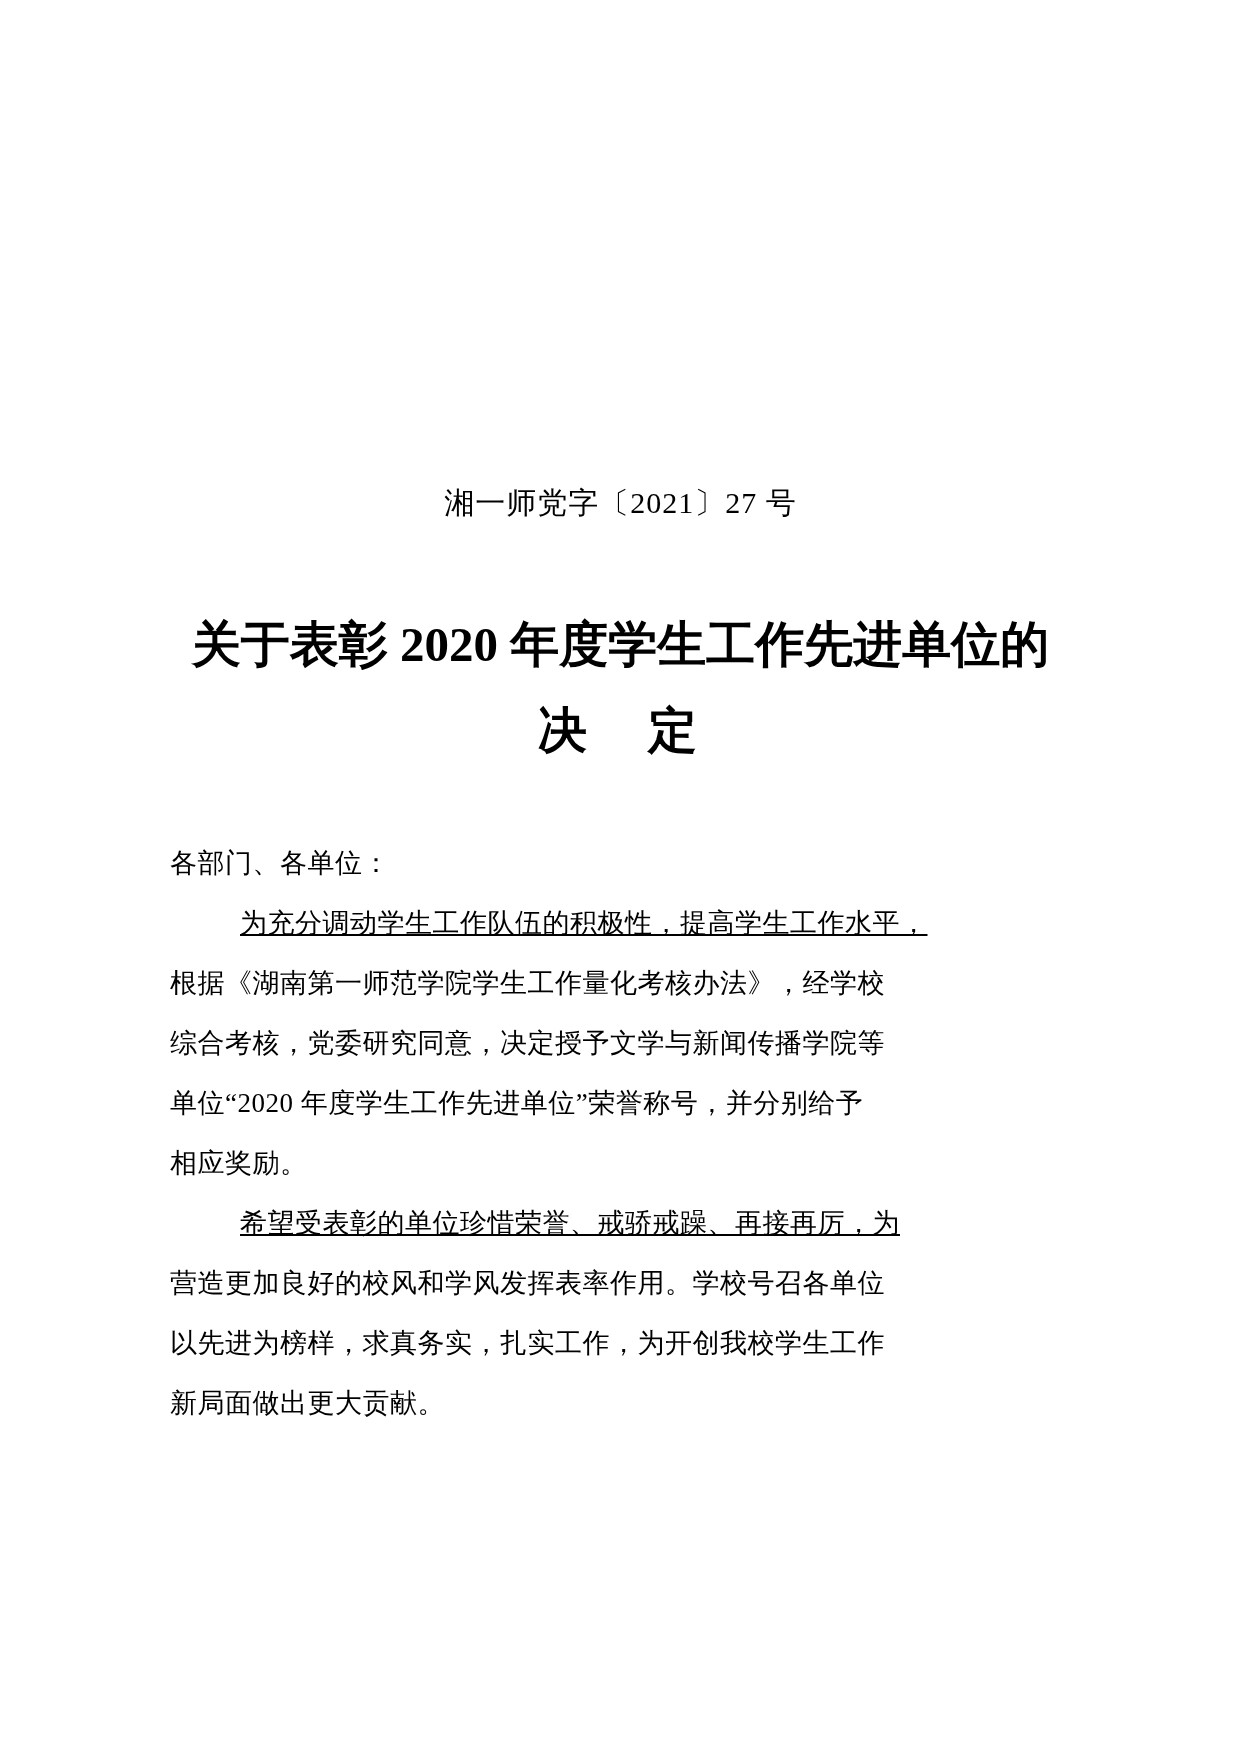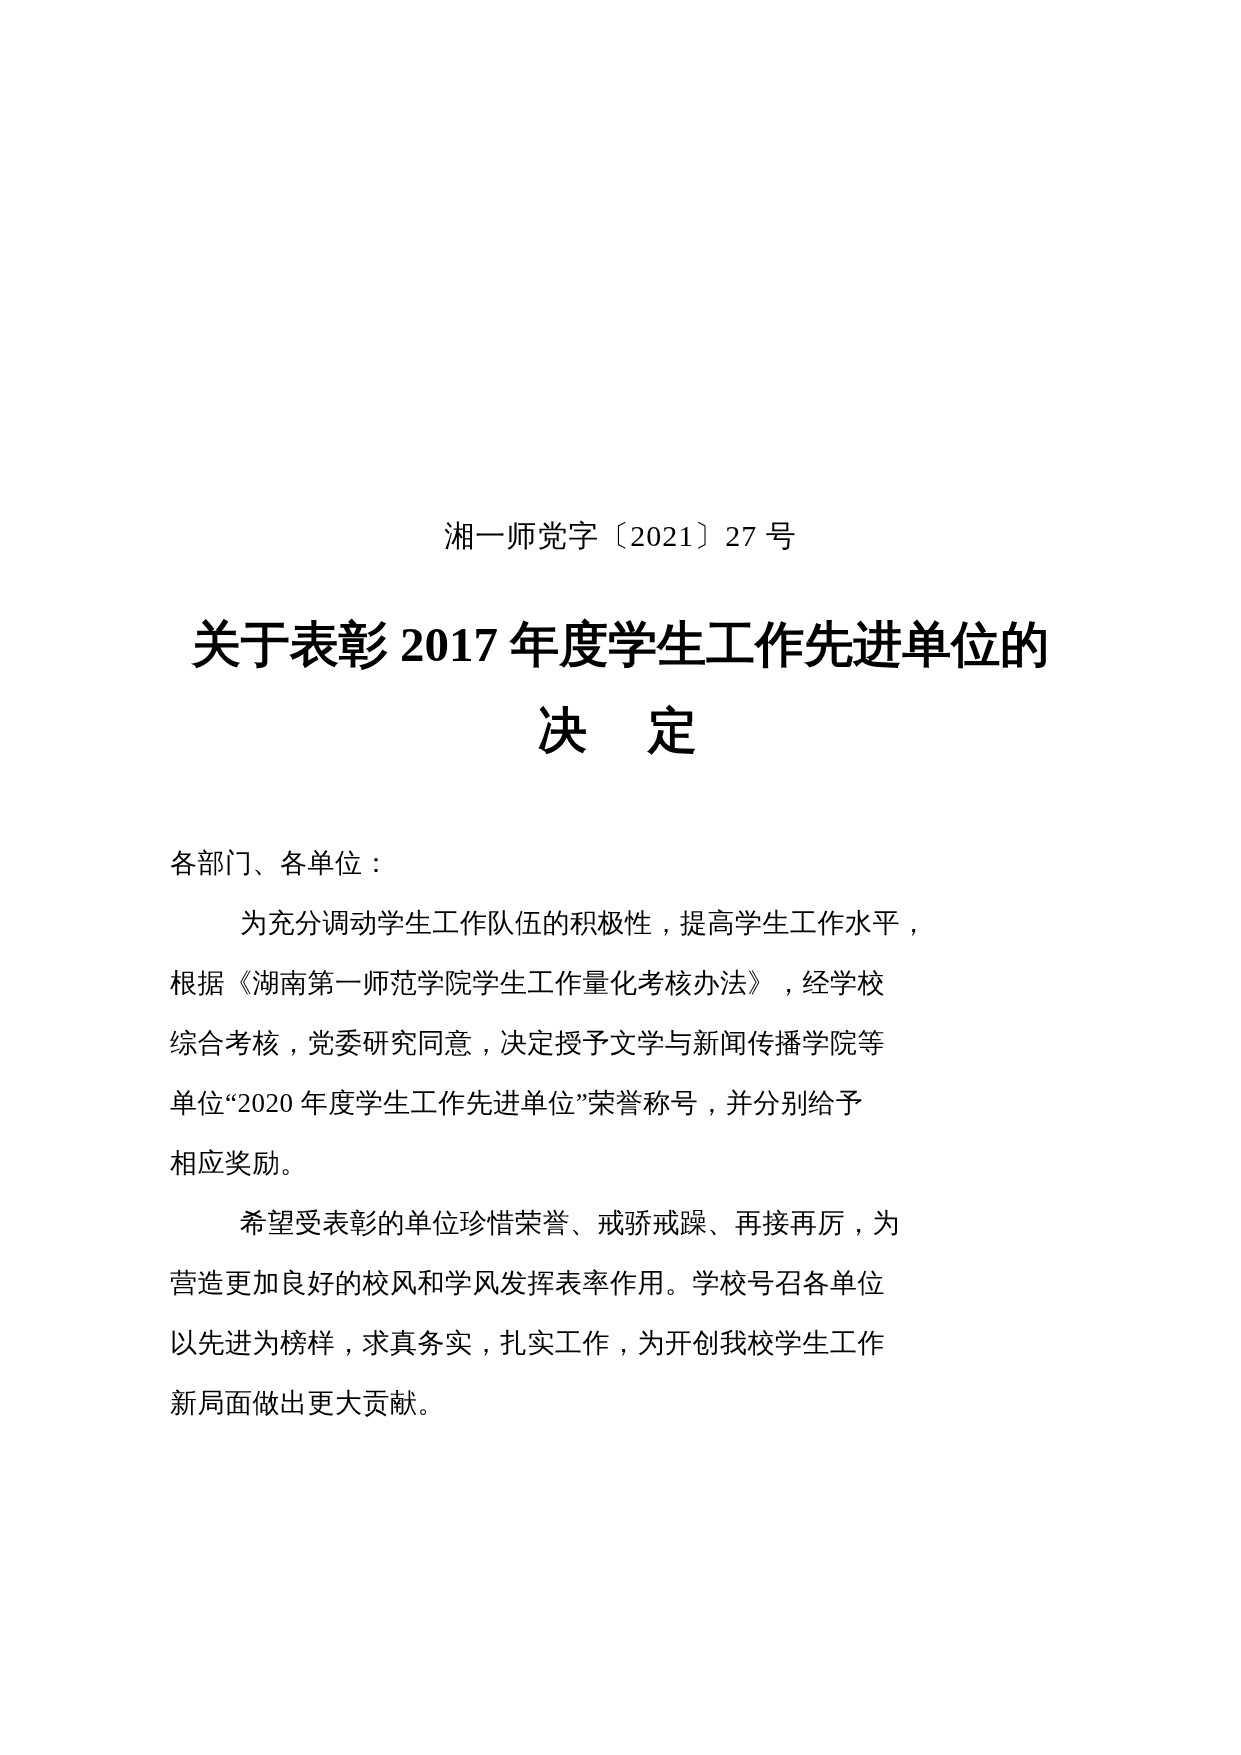--- a/index.html
+++ b/index.html
@@ -18,21 +18,20 @@
   }
   .doc-number {
     position: absolute;
     top: 486px;
     left: 0;
     width: 100%;
     text-align: center;
     font-size: 30px;
     line-height: 34px;
     letter-spacing: 1px;
-    margin-top: 33px;
   }
   .title-block {
     position: absolute;
     top: 620px;
     left: 0;
     width: 100%;
     margin: 0;
     text-align: center;
     font-weight: bold;
     font-size: 49px;
@@ -53,31 +52,32 @@
     font-size: 27px;
   }
   .text-line {
     height: 60px;
     line-height: 60px;
     white-space: nowrap;
     letter-spacing: 0.5px;
   }
   .indent {
     text-indent: 70px;
+    text-decoration: underline;
   }
 </style>
 </head>
 <body>
 
 <div class="page">
 
   <div class="doc-number">湘一师党字〔2021〕27 号</div>
 
   <h1 class="title-block">
-    <span class="title-line title-line-1">关于表彰 2017 年度学生工作先进单位的</span>
+    <span class="title-line title-line-1">关于表彰 2020 年度学生工作先进单位的</span>
     <span class="title-line title-line-2">决　定</span>
   </h1>
 
   <div class="body-block">
     <div class="text-line">各部门、各单位：</div>
     <div class="text-line indent">为充分调动学生工作队伍的积极性，提高学生工作水平，</div>
     <div class="text-line">根据《湖南第一师范学院学生工作量化考核办法》，经学校</div>
     <div class="text-line">综合考核，党委研究同意，决定授予文学与新闻传播学院等</div>
     <div class="text-line">单位“2020 年度学生工作先进单位”荣誉称号，并分别给予</div>
     <div class="text-line">相应奖励。</div>

